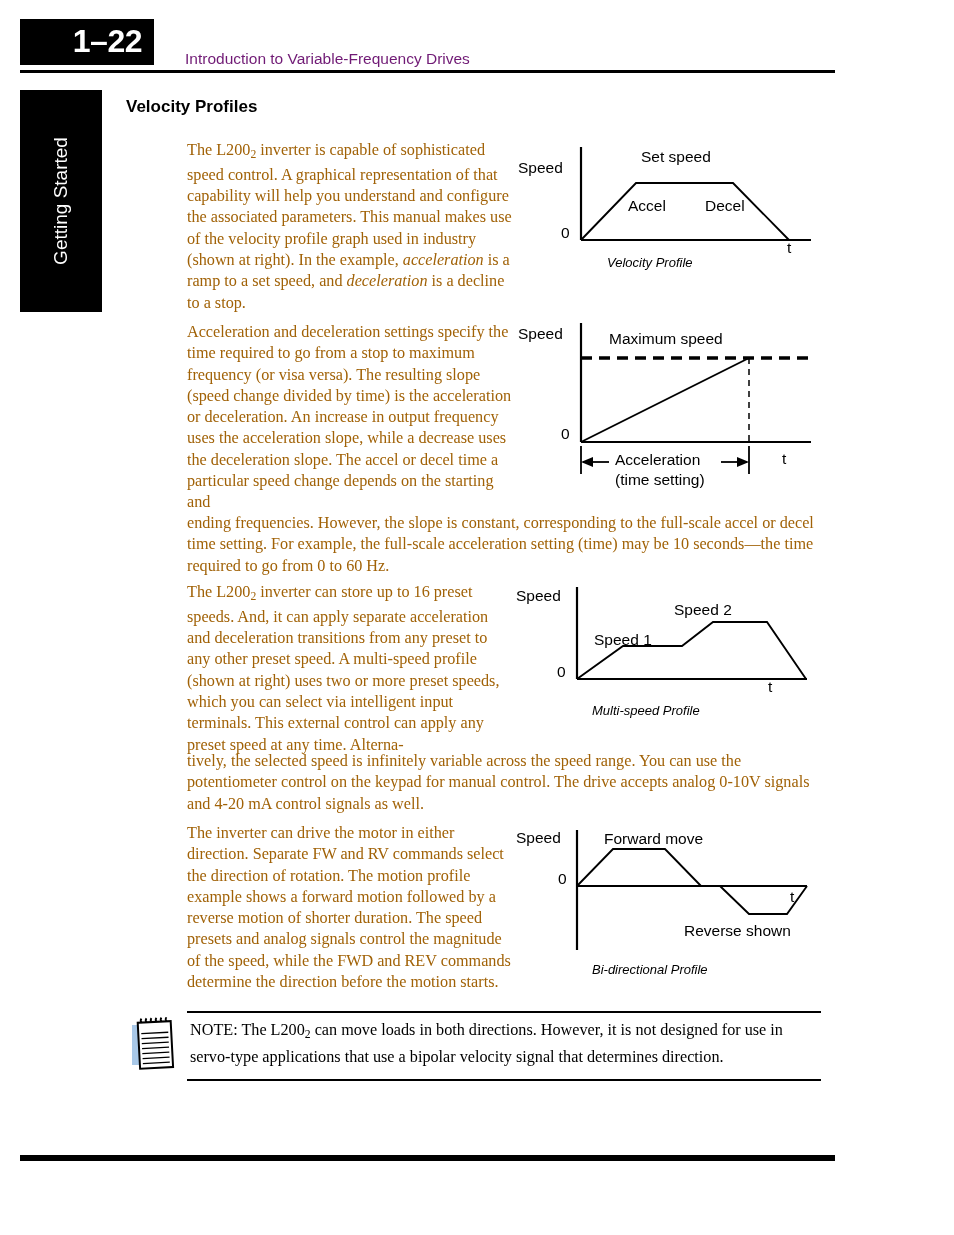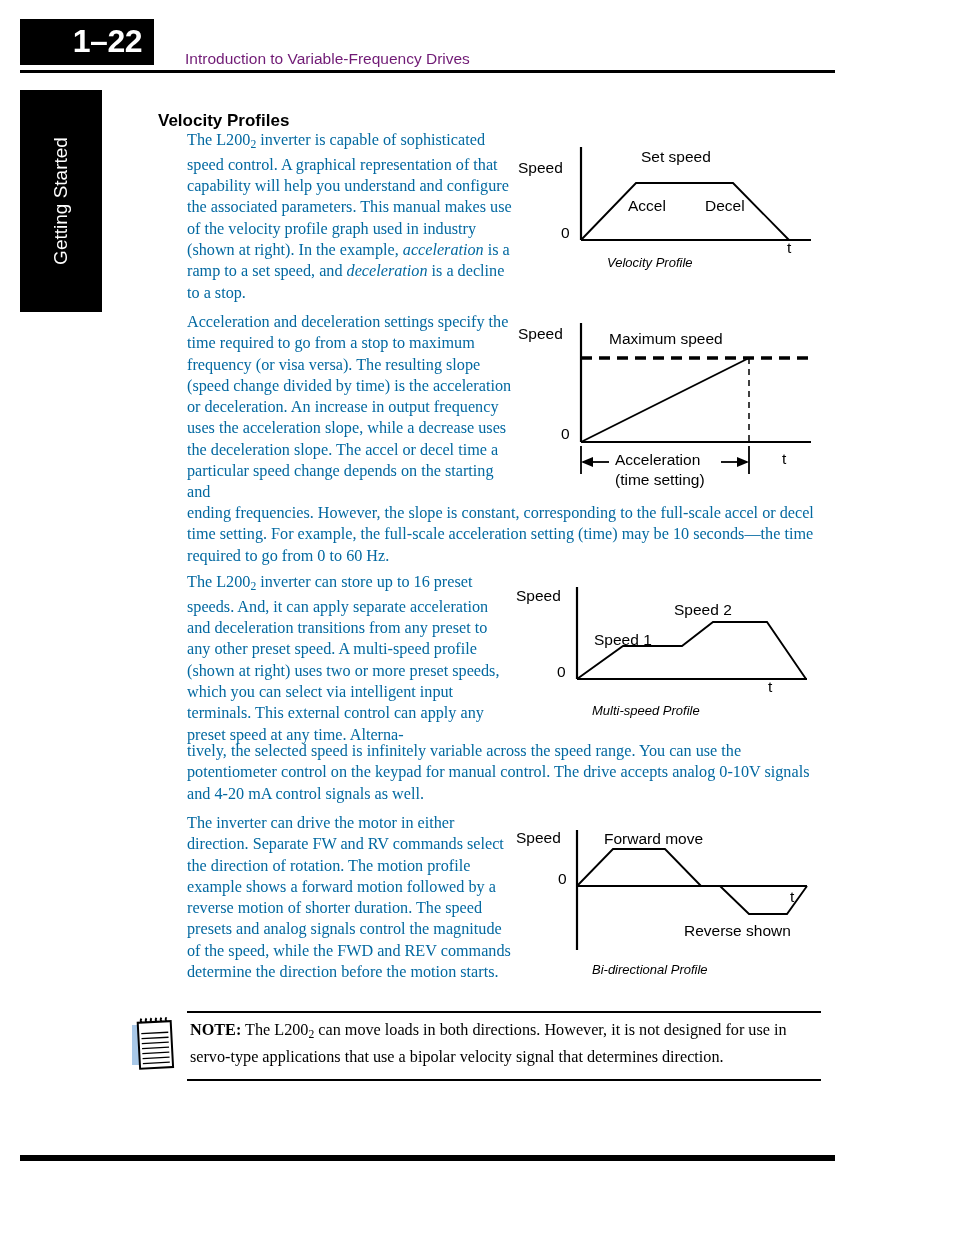--- a/index.html
+++ b/index.html
@@ -73,35 +73,35 @@
     color: #ffffff;
     font-family: "Liberation Sans", sans-serif;
     font-size: 19px;
     white-space: nowrap;
   }
 
   
   .section-heading {
     position: absolute;
     left: 126px;
-    top: 111px;
+    top: 97px;
     font-family: "Liberation Sans", sans-serif;
     font-weight: bold;
     font-size: 17px;
-    margin-left: 32px;
   }
 
   
   .body-text {
     position: absolute;
     font-family: "Liberation Serif", serif;
     font-size: 16.2px;
     line-height: 21.3px;
     text-align: left;
-    color: #0369a1;
+    color: #a16207;
+    margin-top: 10px;
   }
   .p-narrow { left: 187px; width: 326px; }
   .p-wide   { left: 187px; width: 634px; }
 
   .sub { font-size: 0.72em; vertical-align: -0.22em; }
   .ital { font-style: italic; }
 
   
   .figure {
     position: absolute;
@@ -146,21 +146,21 @@
   }
   .note-text {
     position: absolute;
     left: 190px;
     top: 1019px;
     width: 630px;
     font-family: "Liberation Serif", serif;
     font-size: 16.2px;
     line-height: 22px;
   }
-  .note-text b { font-weight: bold; }
+  .note-text b { font-weight: normal; }
 
   
   .footer-rule {
     position: absolute;
     left: 20px;
     top: 1155px;
     width: 815px;
     height: 6px;
     background: #000000;
   }

